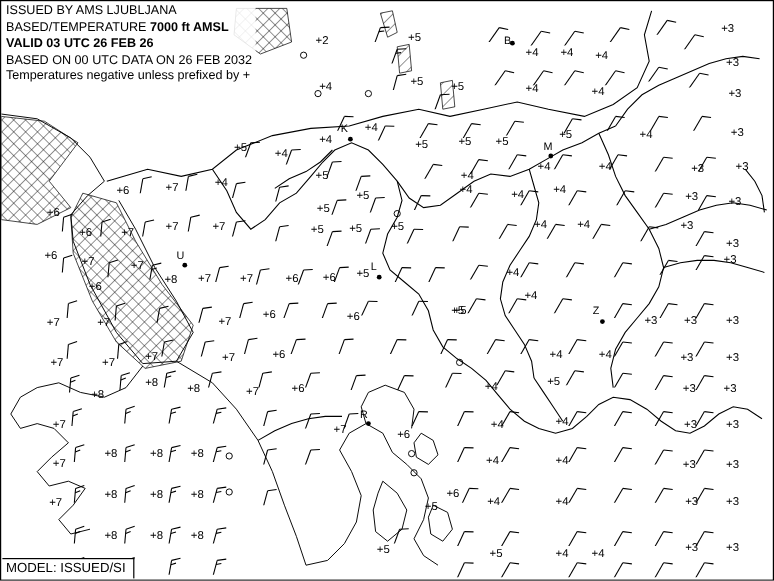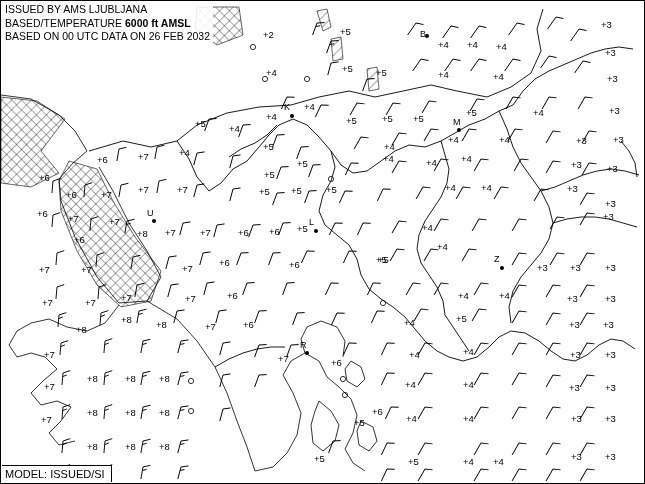--- a/index.html
+++ b/index.html
@@ -125,22 +125,24 @@
       <path d="M440,140 L444,154 L448,168 L446,182 L440,196 L432,208 L424,220 L418,234 L416,248 L420,262 L428,274 L436,286 L442,300 L444,314"></path>
       <path d="M276,124 L266,134 L254,142 L240,148 L228,156"></path>
       <path d="M214,366 L228,358 L242,352 L256,348 L270,346 L284,346"></path>
       <path d="M444,314 L452,326 L460,338 L468,350"></path>
       <path d="M620,140 L628,150 L634,162 L636,176"></path>
     </g>
   </svg>
 
   <div class="header-block">
     <div>ISSUED BY AMS LJUBLJANA</div>
-    <div><span>BASED/TEMPERATURE </span><span class="hdr-bold">6000 ft AMSL</span></div>
+    <div><span>BASED/TEMPERATURE </span><span class="hdr-bold">7000 ft AMSL</span></div>
+    <div class="hdr-bold">VALID 03 UTC 26 FEB 26</div>
     <div>BASED ON 00 UTC DATA ON 26 FEB 2032</div>
+    <div>Temperatures negative unless prefixed by +</div>
   </div>
 
   <div class="footer-block">MODEL: ISSUED/SI</div>
 
   <div id="barb-layer">
       <div class="station" style="left: 304px; top: 10px; width: 24px; height: 24px;"><svg width="24" height="24" viewBox="-12 -12 24 24">
           <g transform="rotate(380)">
             <line x1="0" y1="0" x2="0" y2="17" stroke="#000" stroke-width="0.9"></line>
             <line x1="0" y1="0" x2="7" y2="-3" stroke="#000" stroke-width="0.9"></line>
             <line x1="0" y1="3.6" x2="4" y2="1.6" stroke="#000" stroke-width="0.9"></line>

